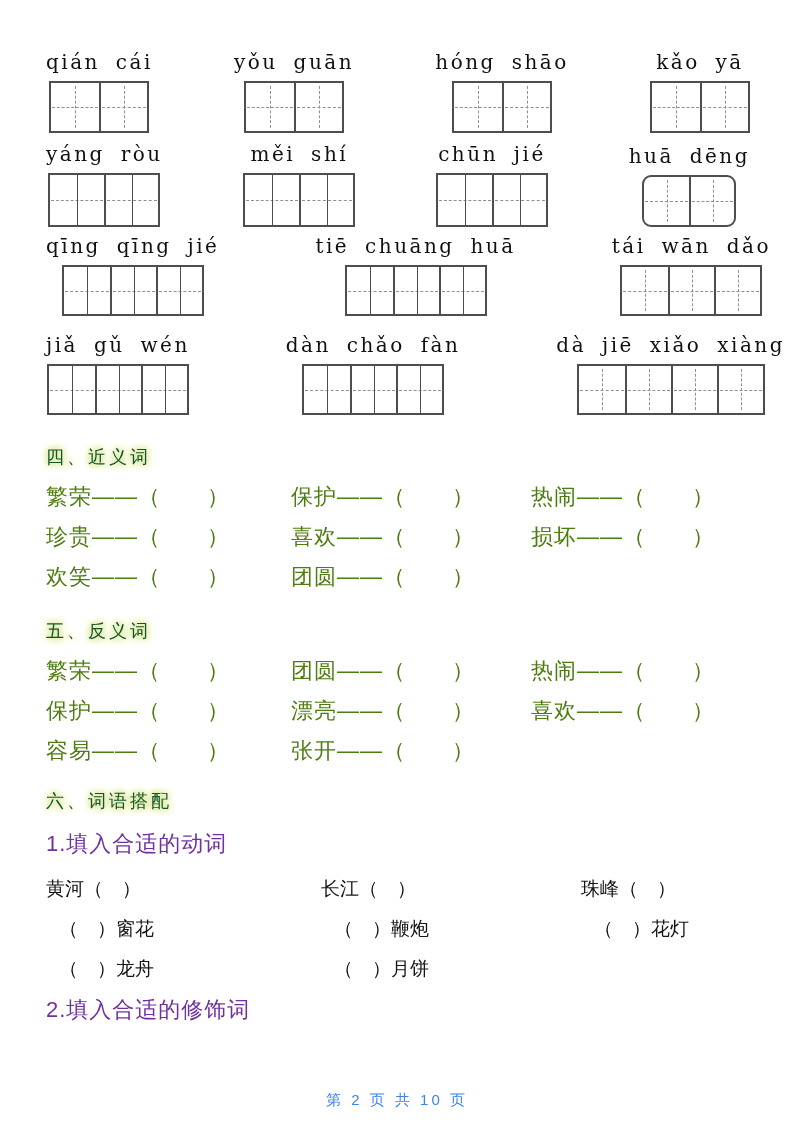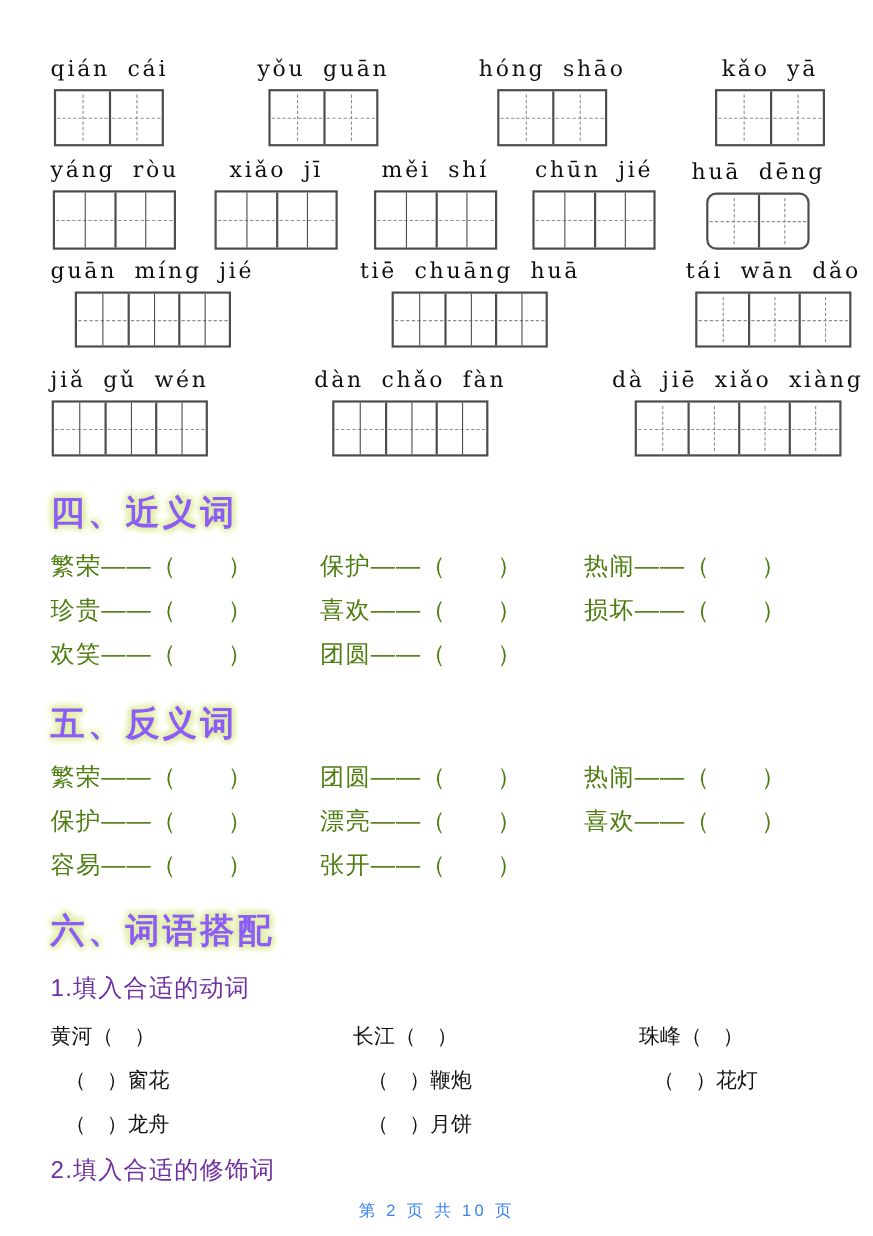--- a/index.html
+++ b/index.html
@@ -36,21 +36,21 @@
   .r2{margin-top:9px;gap:20px;}
   .r2 .g-solid .wcell{width:54px;height:50px;}
   .r2 .g-dashed .wcell{width:45px;height:48px;}
   .r3{margin-top:7px;}
   .r4{margin-top:17px;}
   .r3 .wcell,.r4 .wcell{width:46px;height:47px;}
 
   
   .sec-head{
     display:inline-block;
-    font-size:31px;font-weight:bold;letter-spacing:3px;color:#8b5cf6;
+    font-size:18px;font-weight:normal;letter-spacing:3px;color:#14532d;
     text-shadow:0 0 4px #e2edaa,0 0 8px #e2edaa,2px 2px 6px #e2edaa,
                -2px -2px 6px #e2edaa,2px -2px 6px #e6f0b6,-2px 2px 6px #e6f0b6;
   }
   .head-wrap4{margin-top:30px;}
   .head-wrap5{margin-top:22px;}
   .head-wrap6{margin-top:18px;}
 
   
   .block{margin-top:8px;}
   .wrow{
@@ -114,27 +114,20 @@
 
   <div class="prow r2">
     <div class="pitem">
       <div class="pinyin">yáng ròu</div>
       <div class="wgrid g-solid">
           <div class="wcell"></div>
           <div class="wcell"></div>
         </div>
     </div>
     <div class="pitem">
-      <div class="pinyin">xiǎo jī</div>
-      <div class="wgrid g-solid">
-          <div class="wcell"></div>
-          <div class="wcell"></div>
-        </div>
-    </div>
-    <div class="pitem">
       <div class="pinyin">měi shí</div>
       <div class="wgrid g-solid">
           <div class="wcell"></div>
           <div class="wcell"></div>
         </div>
     </div>
     <div class="pitem">
       <div class="pinyin">chūn jié</div>
       <div class="wgrid g-solid">
           <div class="wcell"></div>
@@ -145,21 +138,21 @@
       <div class="pinyin">huā dēng</div>
       <div class="wgrid g-dashed g-rounded">
           <div class="wcell"></div>
           <div class="wcell"></div>
         </div>
     </div>
   </div>
 
   <div class="prow r3 gapped">
     <div class="pitem">
-      <div class="pinyin">guān míng jié</div>
+      <div class="pinyin">qīng qīng jié</div>
       <div class="wgrid g-solid">
           <div class="wcell"></div>
           <div class="wcell"></div>
           <div class="wcell"></div>
         </div>
     </div>
     <div class="pitem">
       <div class="pinyin">tiē chuāng huā</div>
       <div class="wgrid g-solid">
           <div class="wcell"></div>

